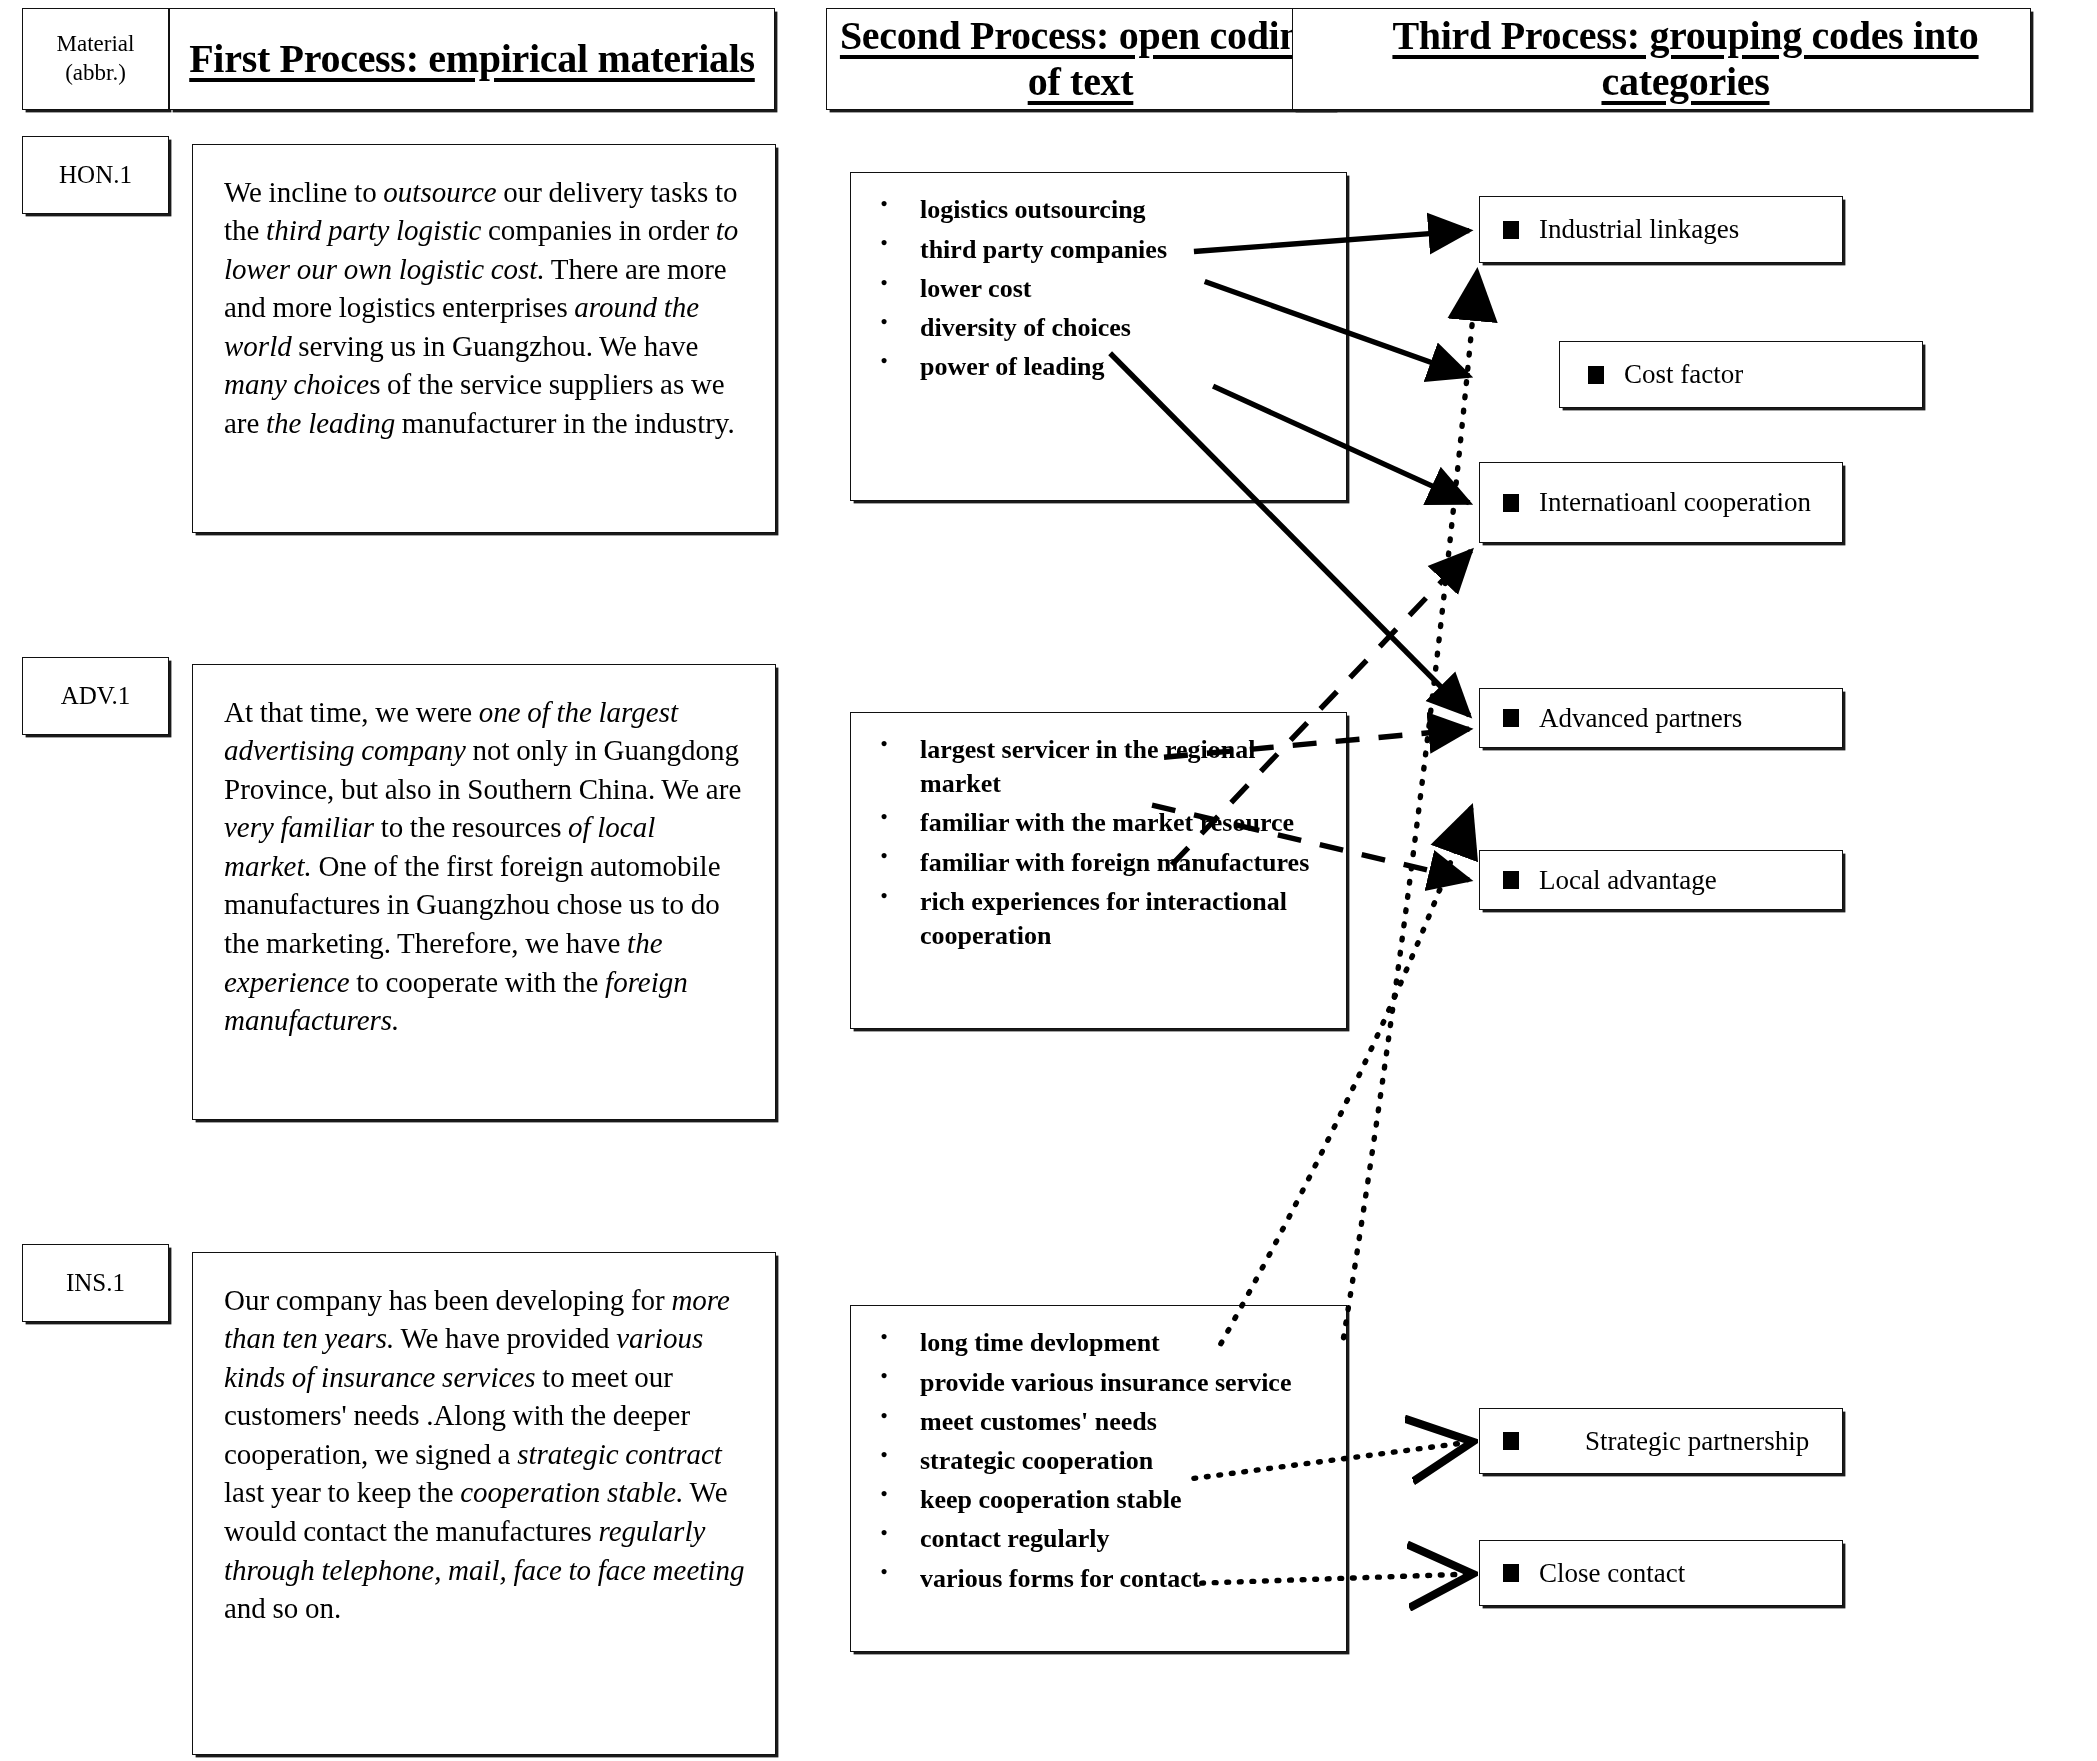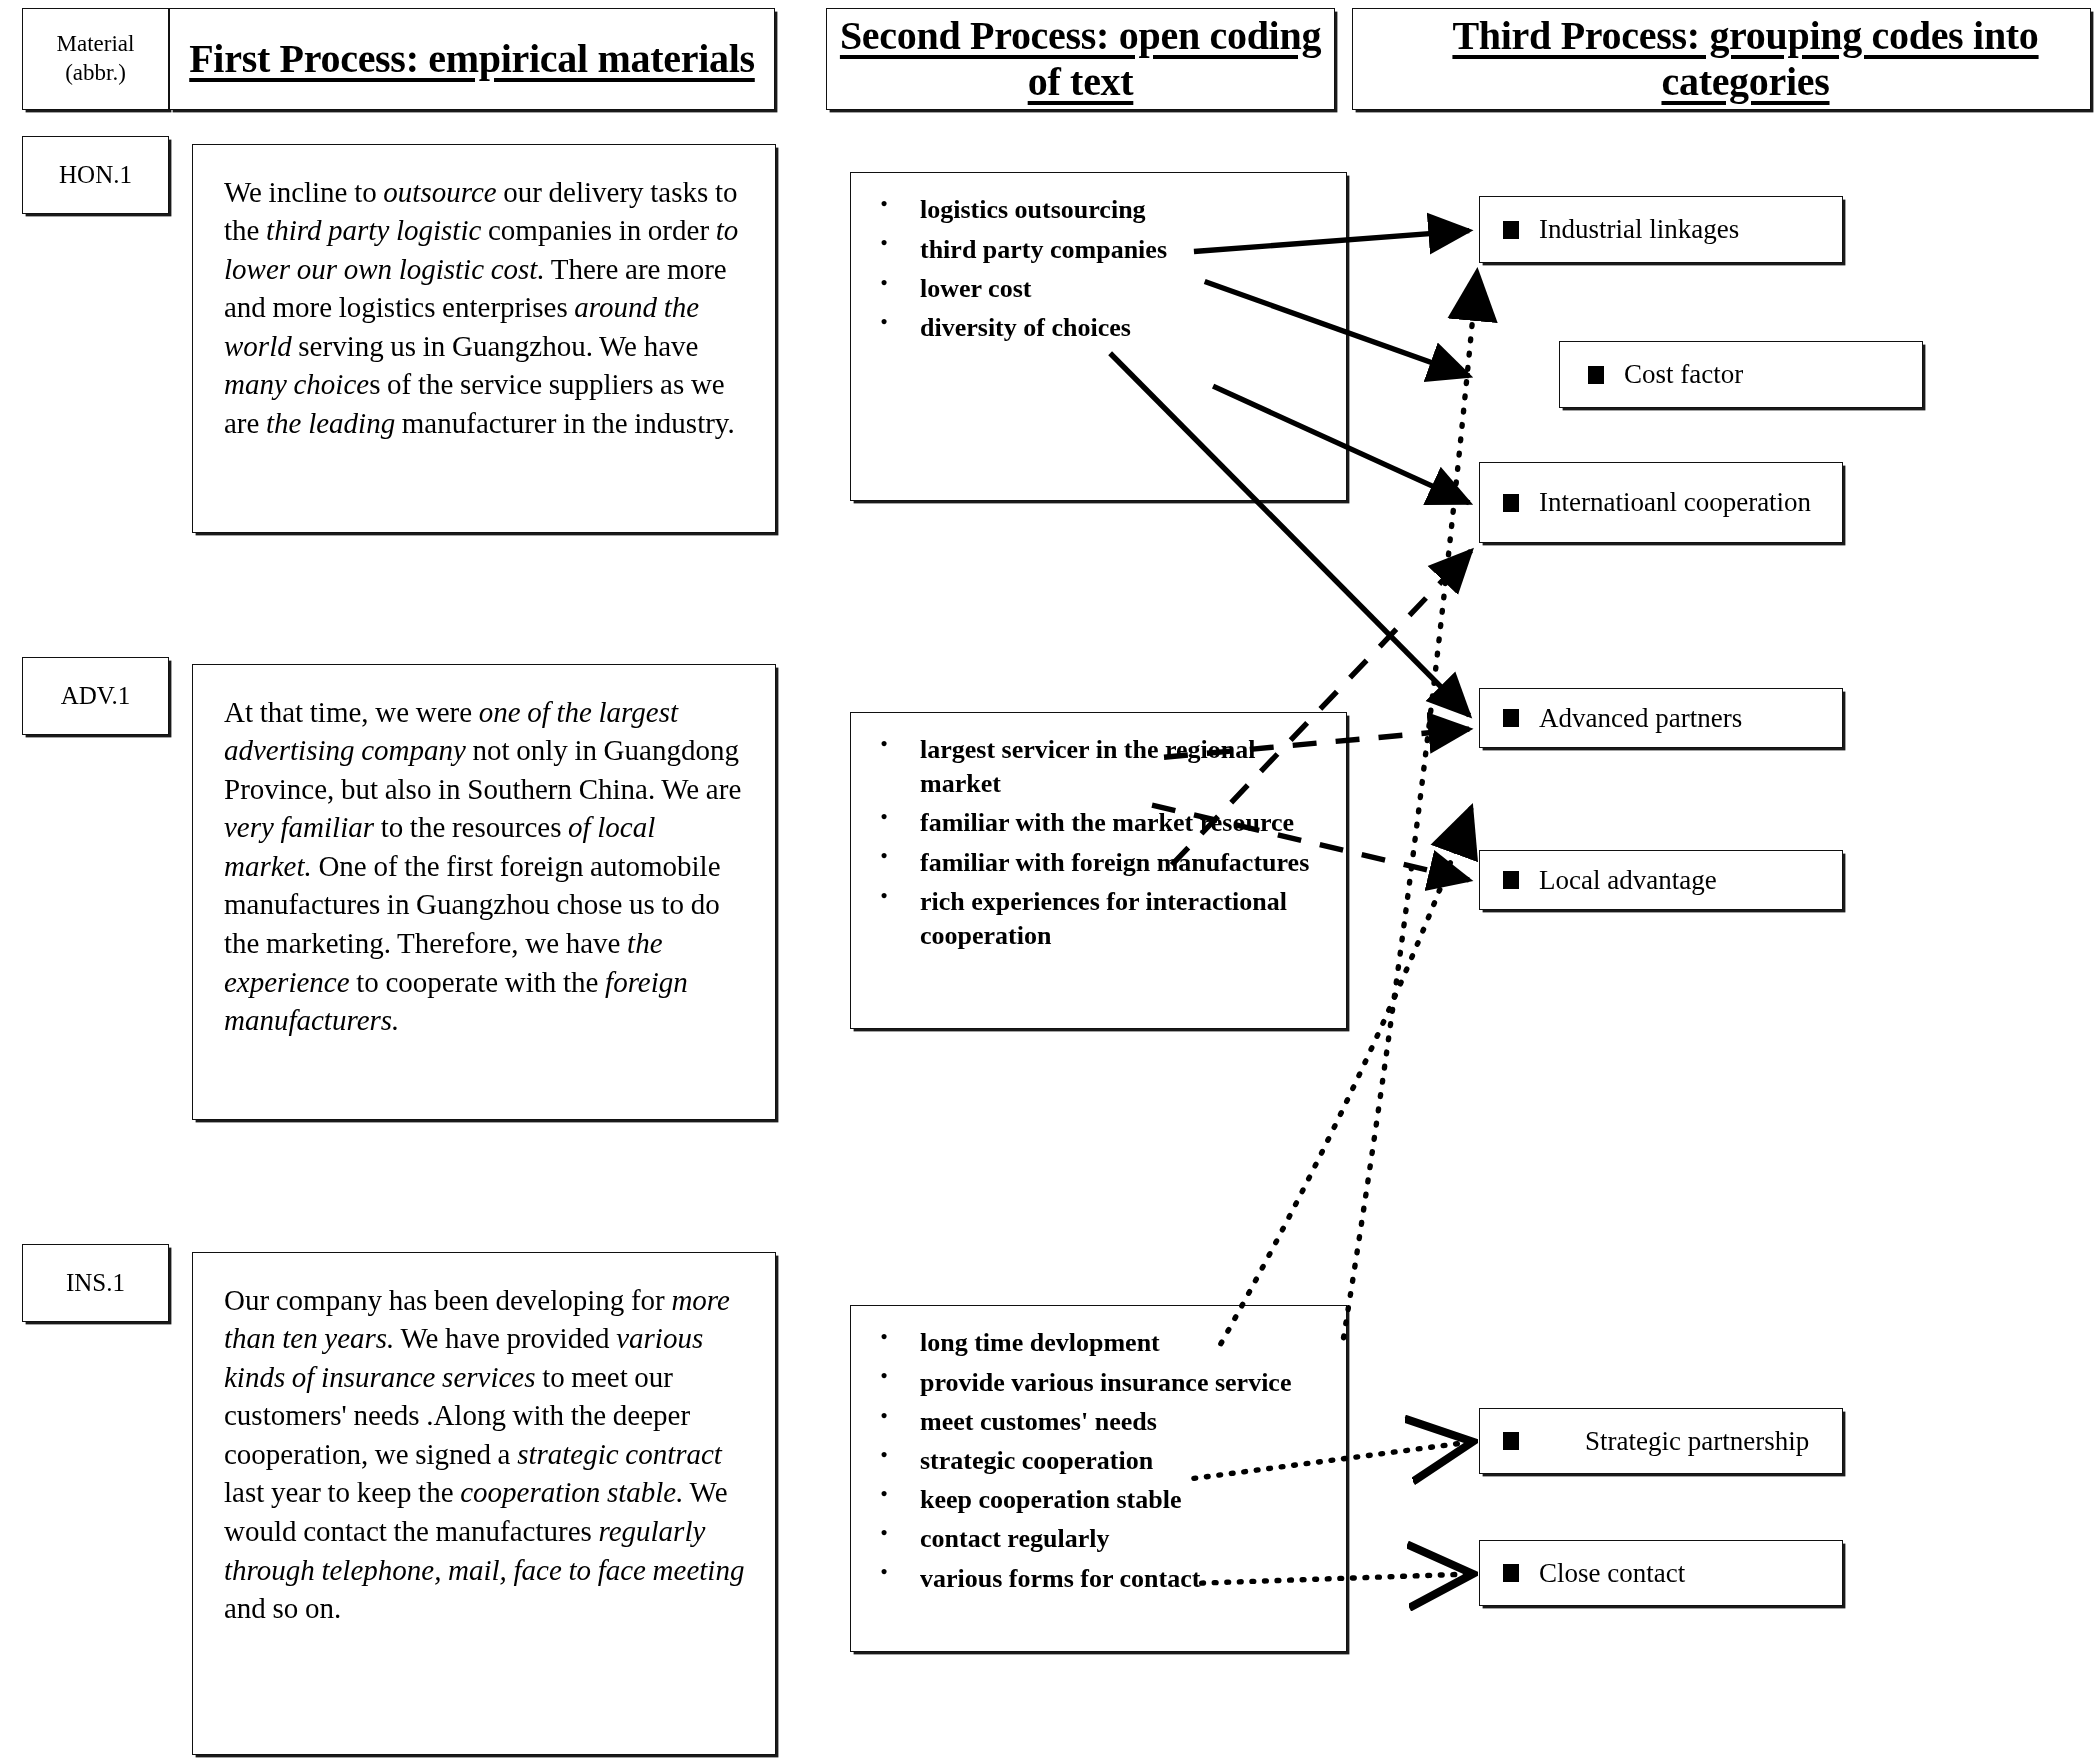--- a/index.html
+++ b/index.html
@@ -126,21 +126,21 @@
   </div>
 
   <div class="box hdr" style="left:169px; top:7.8px; width:606px; height:102px;">
     <span class="hdr-text">First Process: empirical materials</span>
   </div>
 
   <div class="box hdr" style="left:826px; top:7.8px; width:509px; height:102px;">
     <span class="hdr-text">Second Process: open coding of text</span>
   </div>
 
-  <div class="box hdr" style="left:1352px; top:7.8px; width:739px; height:102px;padding-left:48px;">
+  <div class="box hdr" style="left:1292px; top:7.8px; width:739px; height:102px;padding-left:48px;">
     <span class="hdr-text">Third Process: grouping codes into categories</span>
   </div>
 
   <div class="box abbr" style="left:22px; top:136px; width:147px; height:78px;">
     <span>HON.1</span>
   </div>
 
   <div class="box abbr" style="left:22px; top:657px; width:147px; height:78px;">
     <span>ADV.1</span>
   </div>
@@ -160,20 +160,21 @@
   <div class="box material" style="left:192px; top:1252px; width:584px; height:503px;">
     <p>Our company has been developing for <em>more than ten years.</em> We have provided <em>various kinds of  insurance services</em> to meet our customers' needs .Along with the deeper cooperation, we signed a <em>strategic contract</em> last year to keep the <em>cooperation stable.</em> We would contact the manufactures <em>regularly through telephone, mail, face to face meeting</em> and so on.</p>
   </div>
 
   <div class="box codes" style="left:850px; top:172px; width:497px; height:329px;">
     <ul>
       <li>logistics outsourcing</li>
       <li>third party companies</li>
       <li>lower cost</li>
       <li>diversity of choices</li>
+      <li>power of leading</li>
     </ul>
   </div>
 
   <div class="box codes" style="left:850px; top:712px; width:497px; height:317px;">
     <ul>
       <li>largest servicer in the regional market</li>
       <li>familiar with the market resource</li>
       <li>familiar with foreign manufactures</li>
       <li>rich experiences for interactional cooperation</li>
     </ul>

